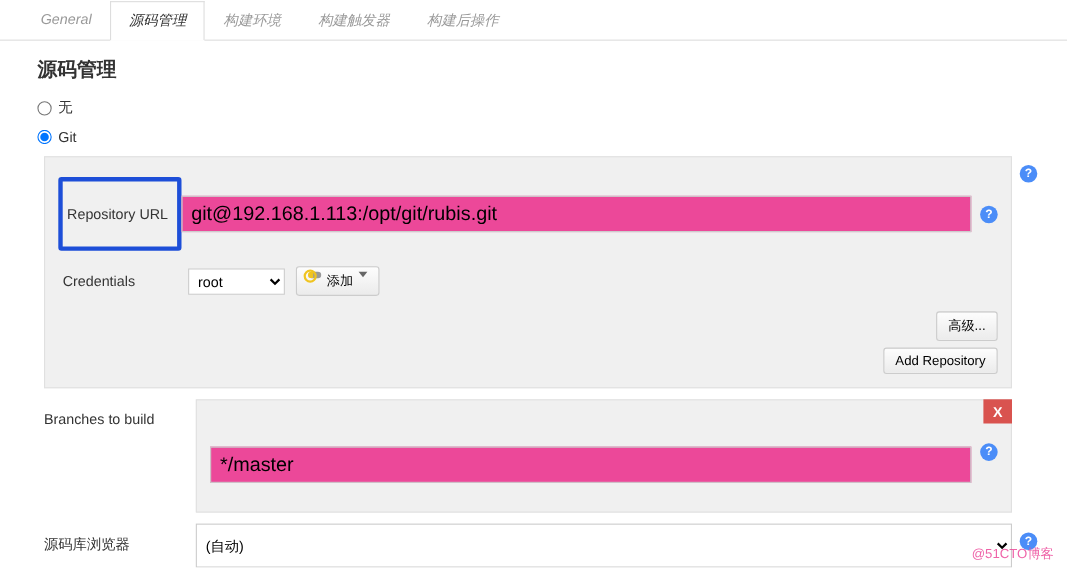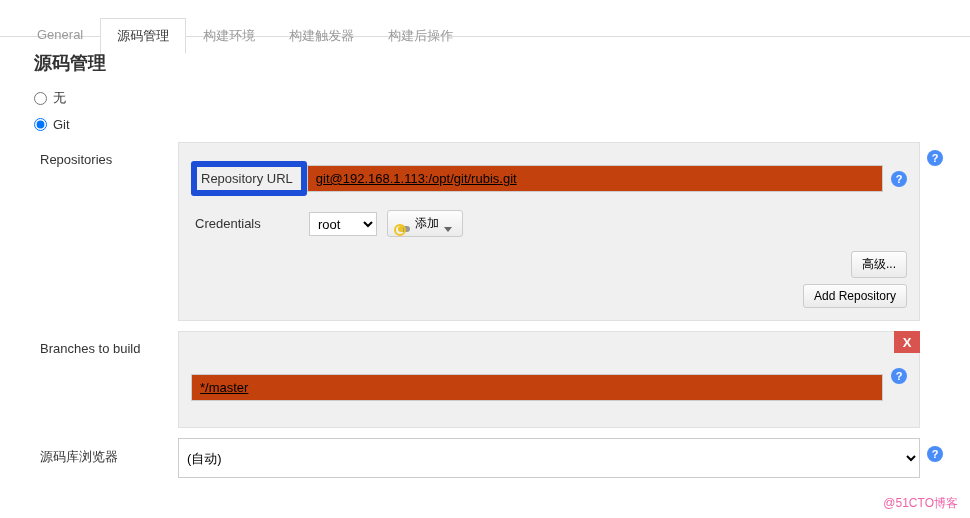--- a/index.html
+++ b/index.html
@@ -1,39 +1,39 @@
 <!DOCTYPE html>
 <html><head>
 <meta charset="utf-8">
 <style>
 * { box-sizing: border-box; margin: 0; padding: 0; }
 body { font-family: "Helvetica Neue", Helvetica, Arial, sans-serif; font-size: 13px; color: #333; background: #fff; width: 970px; }
 .tabs { display: flex; border-bottom: 1px solid #ddd; padding-left: 20px; }
-.tab { padding: 8px 16px; color: #999; cursor: pointer; border: 1px solid transparent; border-bottom: none; position: relative; top: 18px; }
+.tab { padding: 8px 16px; color: #999; cursor: pointer; border: 1px solid transparent; border-bottom: none; position: relative; top: 1px; font-style: italic; }
 .tab.active { color: #333; border-color: #ddd; border-bottom: 1px solid #fff; background: #fff; font-weight: 500; }
 .section-title { font-size: 18px; font-weight: bold; padding: 14px 0 14px 34px; }
 .radio-group { padding-left: 34px; }
 .radio-row { display: flex; align-items: center; margin-bottom: 10px; }
 .radio-row input { margin-right: 6px; }
 .content { padding-left: 40px; padding-right: 20px; }
 .row { display: flex; margin-top: 10px; }
 .row-label { width: 138px; padding-top: 10px; color: #333; flex-shrink: 0; }
 .panel { flex: 1; background: #f0f0f0; border: 1px solid #e0e0e0; padding: 18px 12px 12px 12px; position: relative; }
 .help-out { width: 30px; display: flex; align-items: flex-start; justify-content: center; padding-top: 8px; }
 .help-icon { width: 16px; height: 16px; border-radius: 50%; background: #4b8df8; color: #fff; font-size: 11px; font-weight: bold; display: flex; align-items: center; justify-content: center; cursor: pointer; }
 .form-row { display: flex; align-items: center; margin-bottom: 14px; }
 .form-label { width: 118px; text-align: left; padding-left: 4px; }
 .form-label.wide { width: 186px; text-align: center; }
-.text-input { border: 1px solid #ccc; padding: 5px 8px; font-size: 13px; background: #c2410c; text-decoration: underline; }
+.text-input { border: 1px solid #ccc; padding: 5px 8px; font-size: 18px; background: #ec4899; }
 .url-input { flex: 1; }
-.highlight-box { border: 6px solid #1d4ed8; border-radius: 3px; padding: 4px 4px; display: flex; align-items: center; flex: 0 0 auto; }
+.highlight-box { border: 4px solid #1d4ed8; border-radius: 3px; padding: 22px 4px; display: flex; align-items: center; flex: 0 0 auto; }
 .highlight-box .form-label { width: auto; padding: 0 4px 0 0; }
 .after-highlight { flex: 1; display: flex; }
-select { border: 1px solid #ccc; background: #fff; padding: 3px 4px; font-size: 13px; height: 24px; width: 68px; }
-.btn { background: linear-gradient(#fdfdfd,#ebebeb); border: 1px solid #ccc; border-radius: 3px; padding: 4px 10px; font-size: 12px; cursor: pointer; display: inline-flex; align-items: flex-end; gap: 5px; }
+select { border: 1px solid #ccc; background: #fff; padding: 3px 4px; font-size: 13px; height: 24px; width: 88px; }
+.btn { background: linear-gradient(#fdfdfd,#ebebeb); border: 1px solid #ccc; border-radius: 3px; padding: 4px 10px; font-size: 12px; cursor: pointer; display: inline-flex; align-items: flex-start; gap: 5px; }
 .btn-right-group { display: flex; justify-content: flex-end; gap: 8px; margin-top: 6px; }
 .key-icon { width: 12px; height: 6px; border-left: 5px solid #f0c420; border-radius: 3px; background: #999; display: inline-block; position: relative; }
 .key-icon::before { content: ""; position: absolute; left: -9px; top: -2px; width: 8px; height: 8px; border: 2px solid #f0c420; border-radius: 50%; }
 .caret { display: inline-block; width: 0; height: 0; border-left: 4px solid transparent; border-right: 4px solid transparent; border-top: 5px solid #666; }
 .x-badge { position: absolute; top: -1px; right: -1px; background: #d9534f; color: #fff; width: 26px; height: 22px; display: flex; align-items: center; justify-content: center; font-weight: bold; cursor: pointer; font-size: 13px; }
 .branch-input { flex: 1; margin-top: 24px; }
 .repo-select { flex: 1; height: 40px; }
 .inline-help { margin-left: 8px; }
 .watermark { position: absolute; right: 12px; bottom: 6px; color: #ec4899; font-size: 12px; opacity: .85; }
 </style>
@@ -57,21 +57,20 @@
   </label>
   <label class="radio-row">
     <input type="radio" name="scm" checked="" style="">
     <span>Git</span>
   </label>
 </div>
 
 <div class="content">
 
   <div class="row">
-    <div class="row-label">Repositories</div>
     <div class="panel">
 
       <div class="form-row">
         <div class="highlight-box">
           <span class="form-label">Repository URL</span>
         </div>
         <div class="after-highlight">
           <input class="text-input url-input" value="git@192.168.1.113:/opt/git/rubis.git" style="">
         </div>
         <div class="inline-help">

